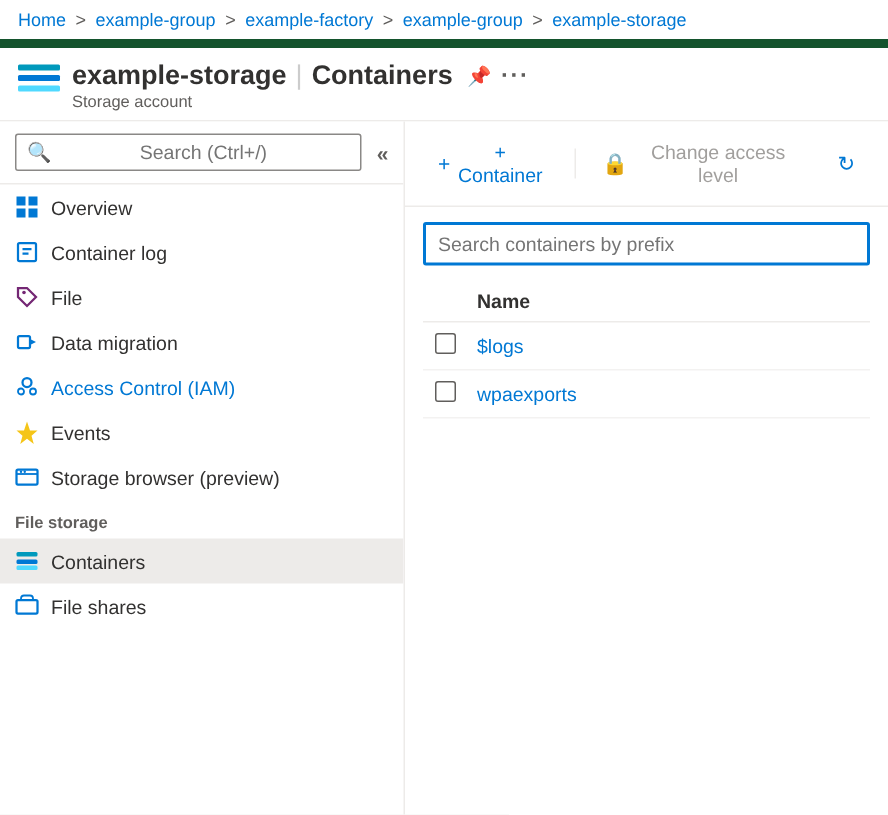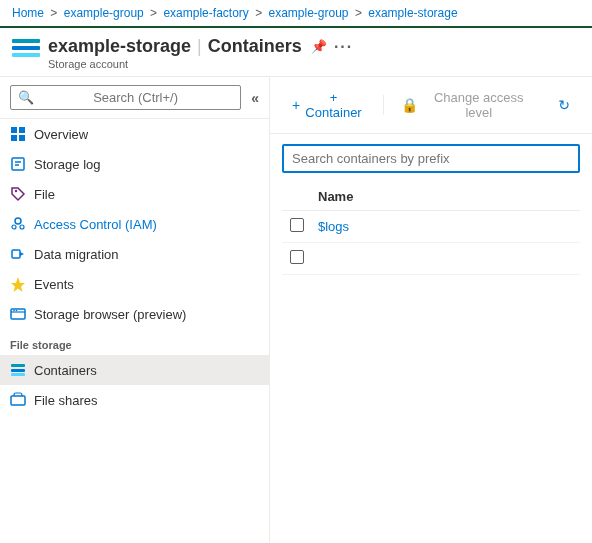--- a/index.html
+++ b/index.html
@@ -4,21 +4,21 @@
   <style>
     * { box-sizing: border-box; margin: 0; padding: 0; }
     body { font-family: 'Segoe UI', Arial, sans-serif; font-size: 13px; background: #f3f2f1; color: #323130; width: 592px; height: 543px; overflow: hidden; }
 
     
     .breadcrumb {
       background: #fff;
       padding: 6px 12px;
       font-size: 12px;
       color: #0078d4;
-      border-bottom: 2px solid #14532d;
+      border-bottom: 6px solid #14532d;
     }
     .breadcrumb span { color: #605e5c; margin: 0 3px; }
 
     
     .header {
       background: #fff;
       padding: 8px 12px 6px 12px;
       display: flex;
       align-items: center;
       gap: 8px;
@@ -268,53 +268,53 @@
       </div>
 
       <div class="nav-item">
         <div class="nav-icon icon-activity">
           <svg width="16" height="16" viewBox="0 0 16 16">
               <rect x="2" y="2" width="12" height="12" rx="1" fill="none" stroke="#0078d4" stroke-width="1.5"></rect>
               <line x1="5" y1="6" x2="11" y2="6" stroke="#0078d4" stroke-width="1.5"></line>
               <line x1="5" y1="9" x2="9" y2="9" stroke="#0078d4" stroke-width="1.5"></line>
             </svg>
         </div>
-        <span>Storage log</span>
+        <span>Container log</span>
       </div>
 
       <div class="nav-item">
         <div class="nav-icon icon-tags">
           <svg width="16" height="16" viewBox="0 0 16 16">
               <path d="M2 2h6l6 6-6 6-6-6V2z" fill="none" stroke="#742774" stroke-width="1.5"></path>
               <circle cx="6" cy="5" r="1.2" fill="#742774"></circle>
             </svg>
         </div>
         <span>File</span>
       </div>
 
+
+      <div class="nav-item">
+        <div class="nav-icon icon-migration">
+          <svg width="16" height="16" viewBox="0 0 16 16">
+              <rect x="2" y="4" width="8" height="8" rx="1" fill="none" stroke="#0078d4" stroke-width="1.5"></rect>
+              <path d="M10 6 L14 8 L10 10" fill="#0078d4"></path>
+            </svg>
+        </div>
+        <span>Data migration</span>
+      </div>
 
       <div class="nav-item">
         <div class="nav-icon icon-access">
           <svg width="16" height="16" viewBox="0 0 16 16">
               <circle cx="8" cy="5" r="3" fill="none" stroke="#0078d4" stroke-width="1.5"></circle>
               <circle cx="4" cy="11" r="2" fill="none" stroke="#0078d4" stroke-width="1.2"></circle>
               <circle cx="12" cy="11" r="2" fill="none" stroke="#0078d4" stroke-width="1.2"></circle>
             </svg>
         </div>
         <span style="color:#0078d4;">Access Control (IAM)</span>
-      </div>
-
-      <div class="nav-item">
-        <div class="nav-icon icon-migration">
-          <svg width="16" height="16" viewBox="0 0 16 16">
-              <rect x="2" y="4" width="8" height="8" rx="1" fill="none" stroke="#0078d4" stroke-width="1.5"></rect>
-              <path d="M10 6 L14 8 L10 10" fill="#0078d4"></path>
-            </svg>
-        </div>
-        <span>Data migration</span>
       </div>
 
       <div class="nav-item">
         <div class="nav-icon icon-events">
           <svg width="16" height="16" viewBox="0 0 16 16">
               <path d="M8 1 L10 7 H15 L11 10.5 L12.5 16 L8 12.5 L3.5 16 L5 10.5 L1 7 H6 Z" fill="#f5c518"></path>
             </svg>
         </div>
         <span>Events</span>
       </div>
@@ -385,17 +385,18 @@
         <div class="table-row">
           <div class="col-check">
             <span class="checkbox"></span>
           </div>
           <div class="col-name">$logs</div>
         </div>
         <div class="table-row">
           <div class="col-check">
             <span class="checkbox"></span>
           </div>
+          <div class="col-name">wpaexports</div>
         </div>
       </div>
     </div>
   </div>
 </div>
 
 </body></html>

